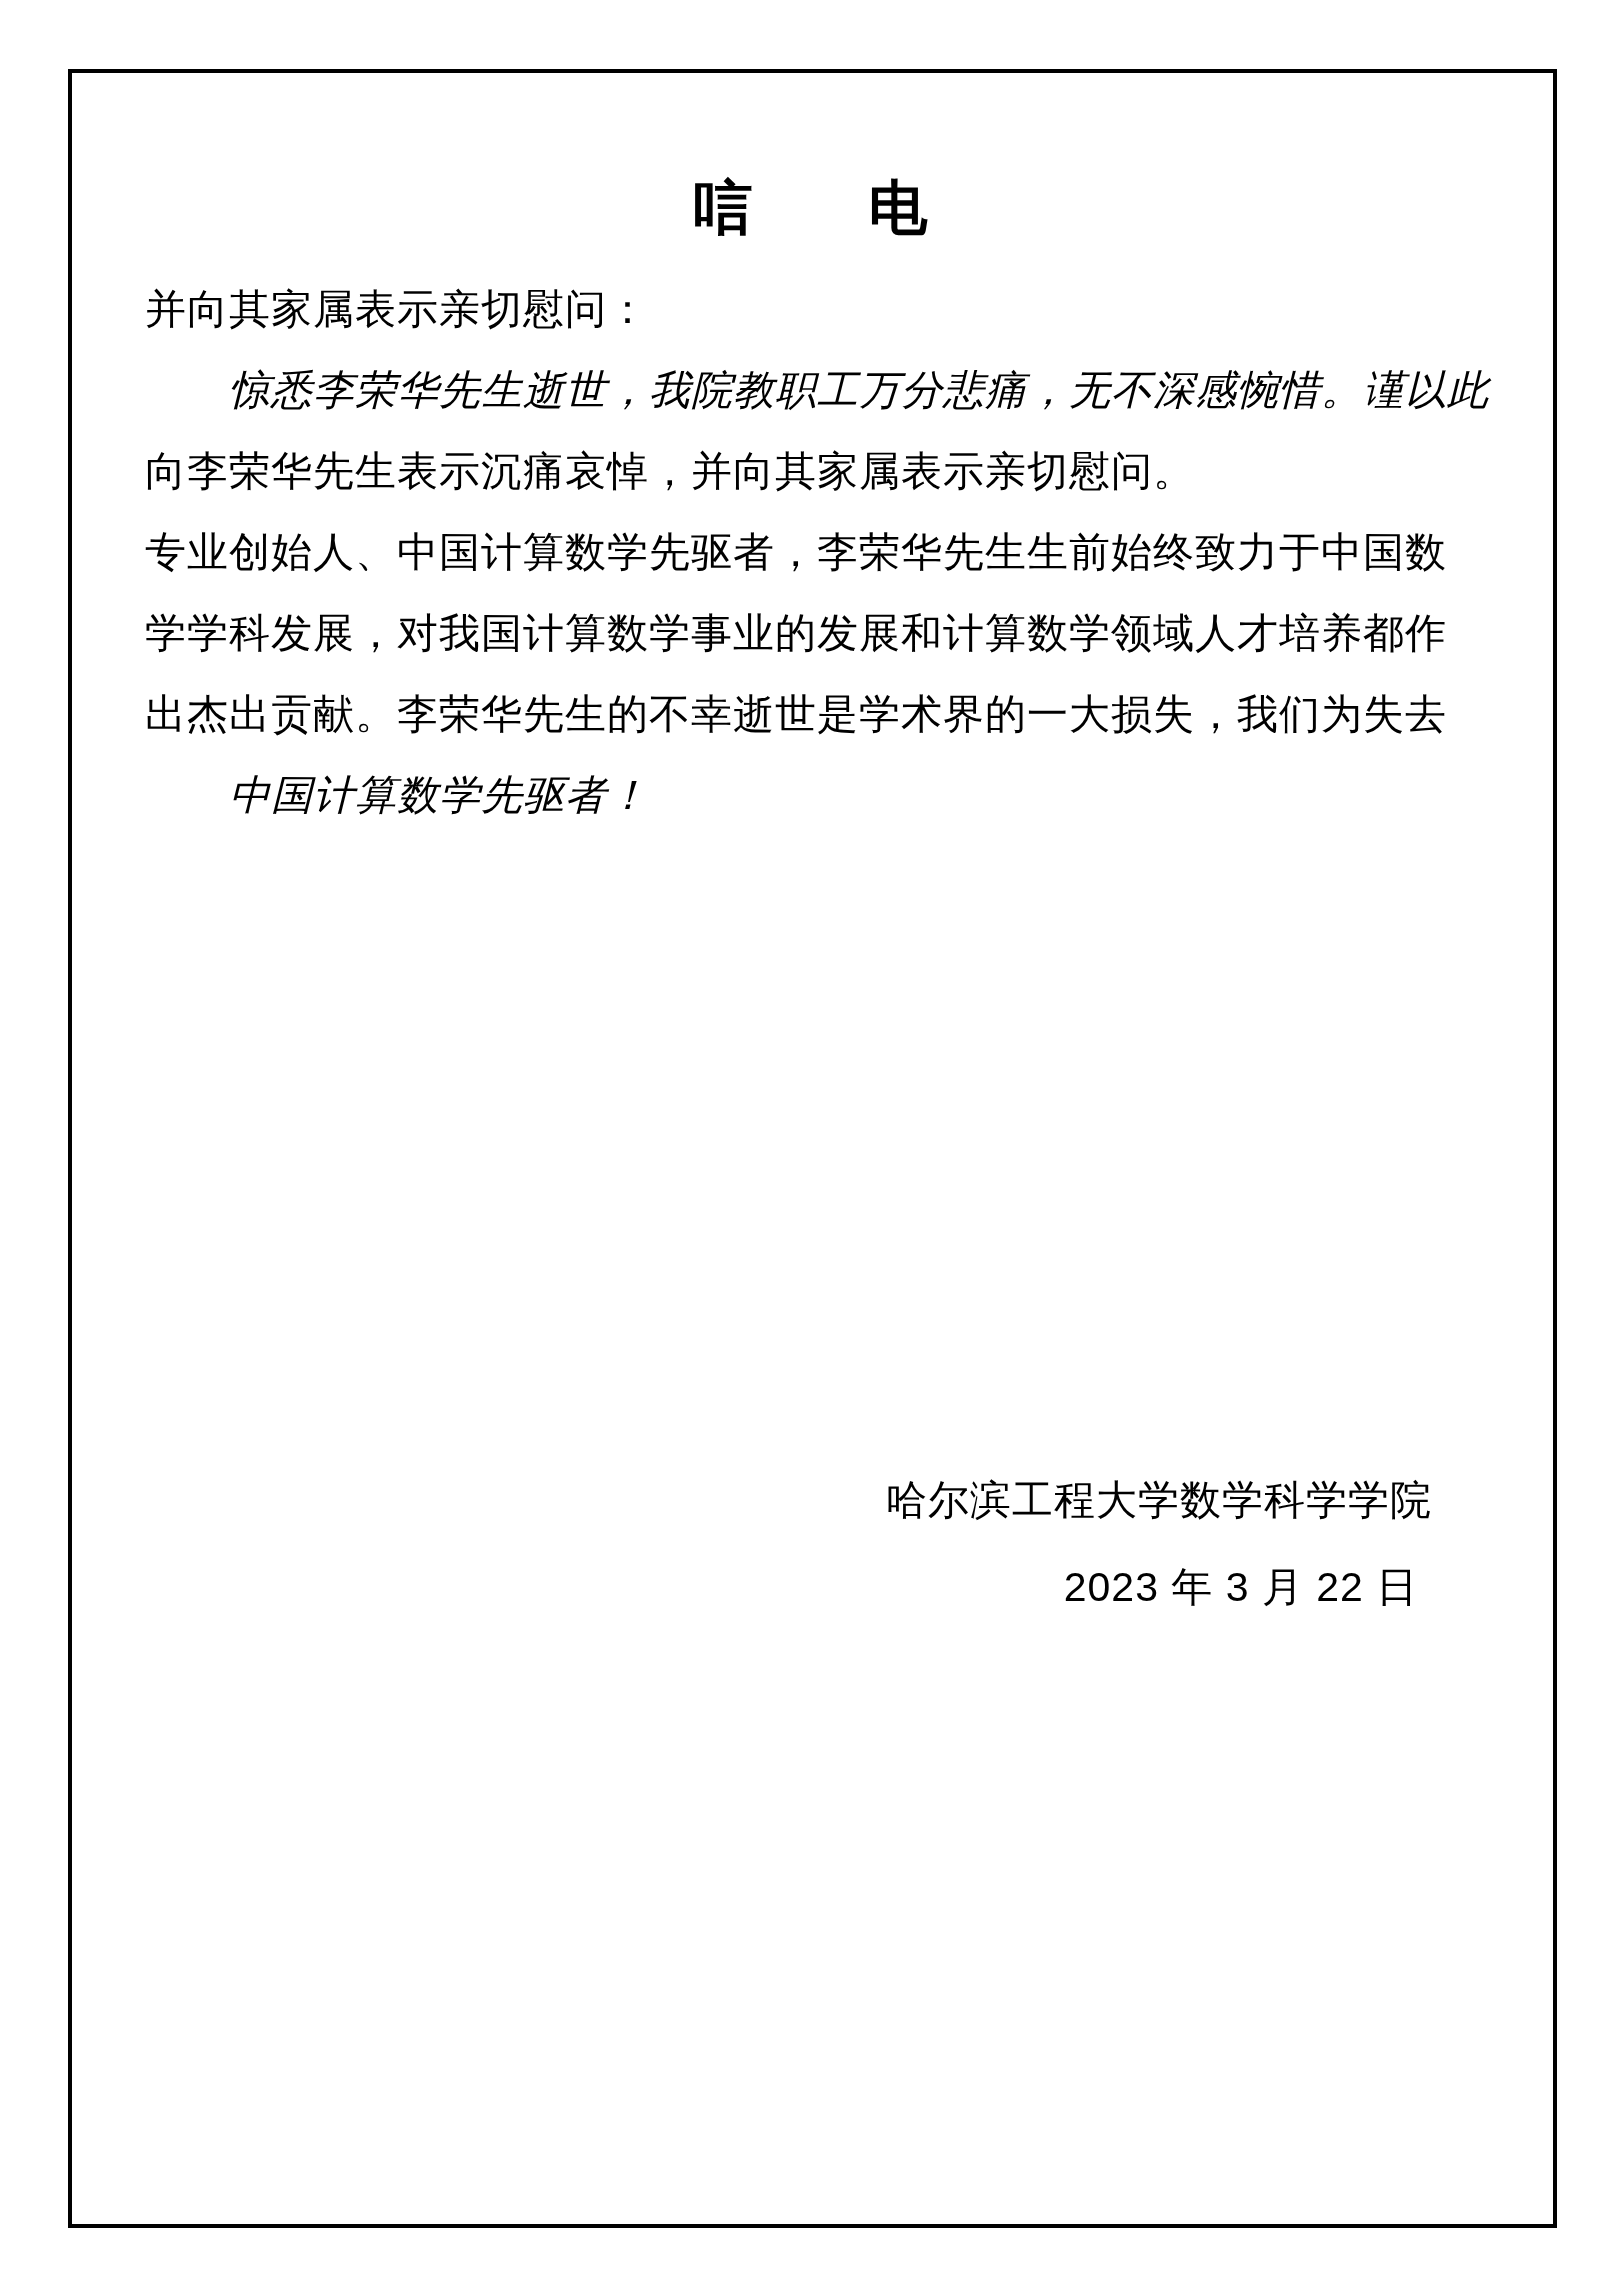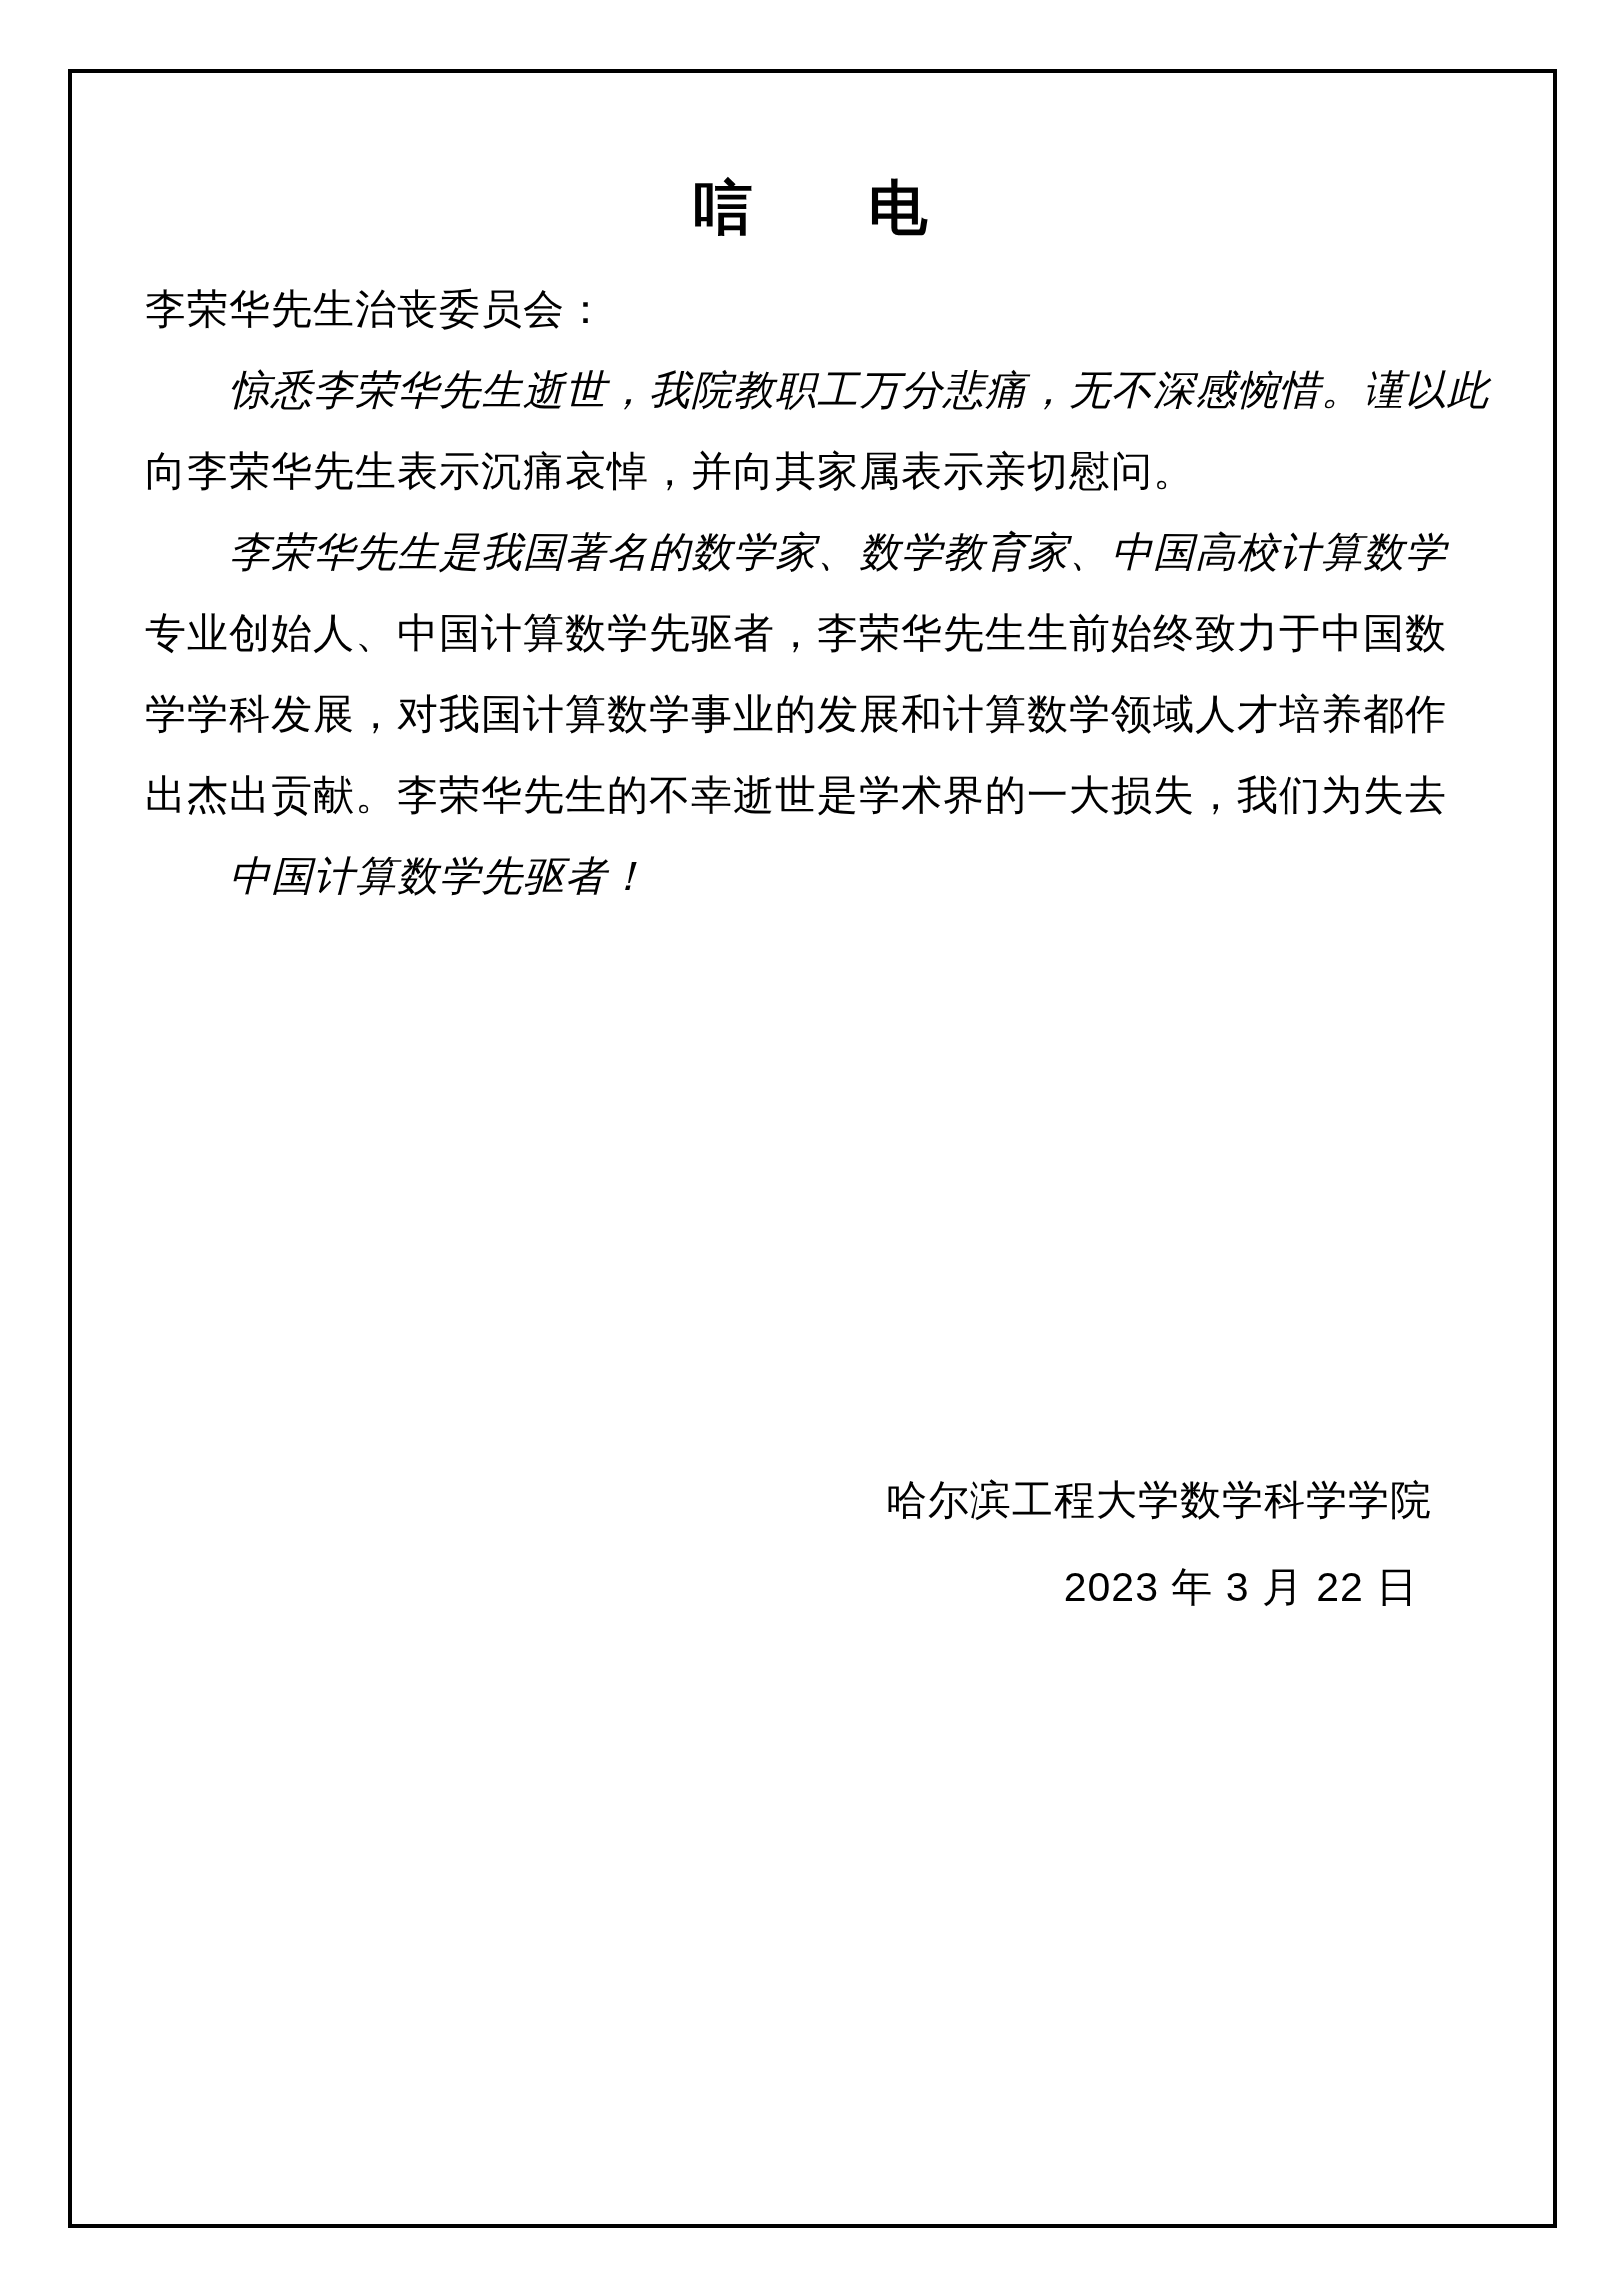--- a/index.html
+++ b/index.html
@@ -76,24 +76,23 @@
 
   <div class="frame"></div>
 
   <div class="doc-title">
     <span>唁</span>
     <span>电</span>
   </div>
 
   <div class="body-text" id="body-lines">
 
-  <div class="line">李荣华先生治丧委员会：</div>
+  <div class="line">并向其家属表示亲切慰问：</div>
       <div class="line indent">惊悉李荣华先生逝世，我院教职工万分悲痛，无不深感惋惜。谨以此</div>
       <div class="line">向李荣华先生表示沉痛哀悼，并向其家属表示亲切慰问。</div>
-      <div class="line indent">李荣华先生是我国著名的数学家、数学教育家、中国高校计算数学</div>
       <div class="line">专业创始人、中国计算数学先驱者，李荣华先生生前始终致力于中国数</div>
       <div class="line">学学科发展，对我国计算数学事业的发展和计算数学领域人才培养都作</div>
       <div class="line">出杰出贡献。李荣华先生的不幸逝世是学术界的一大损失，我们为失去</div>
       <div class="line indent">中国计算数学先驱者！</div>
     </div>
 
   <div class="signature-block">
     <div class="signature-org">哈尔滨工程大学数学科学学院</div>
     <div class="signature-date">2023 年 3 月 22 日</div>
   </div>

